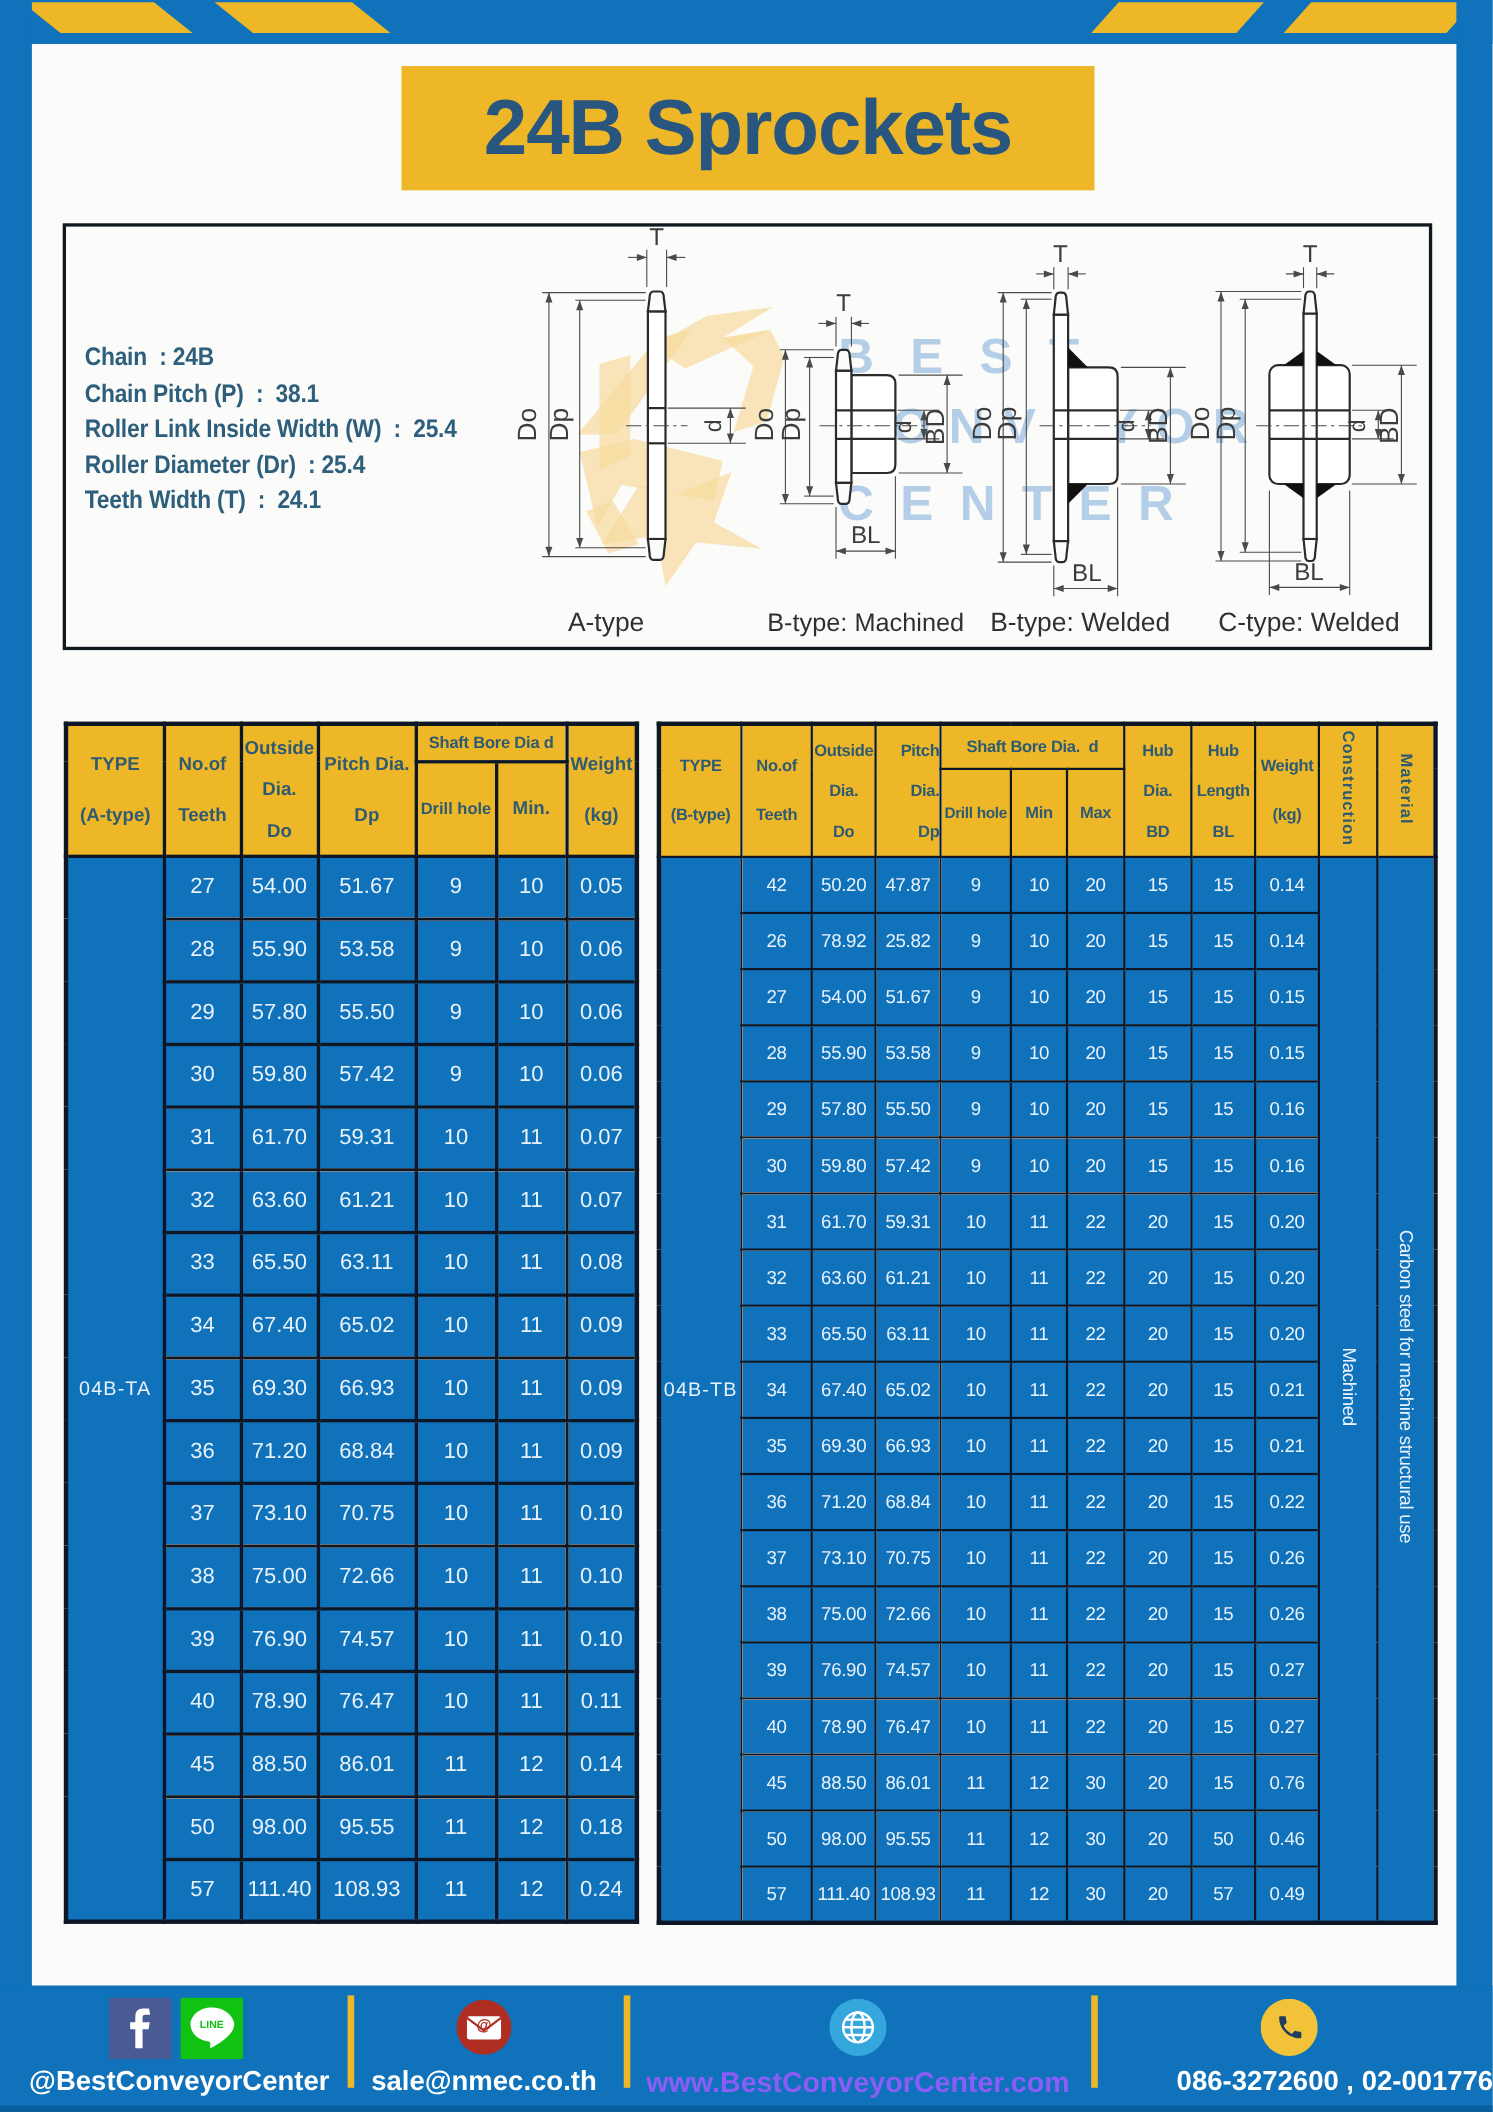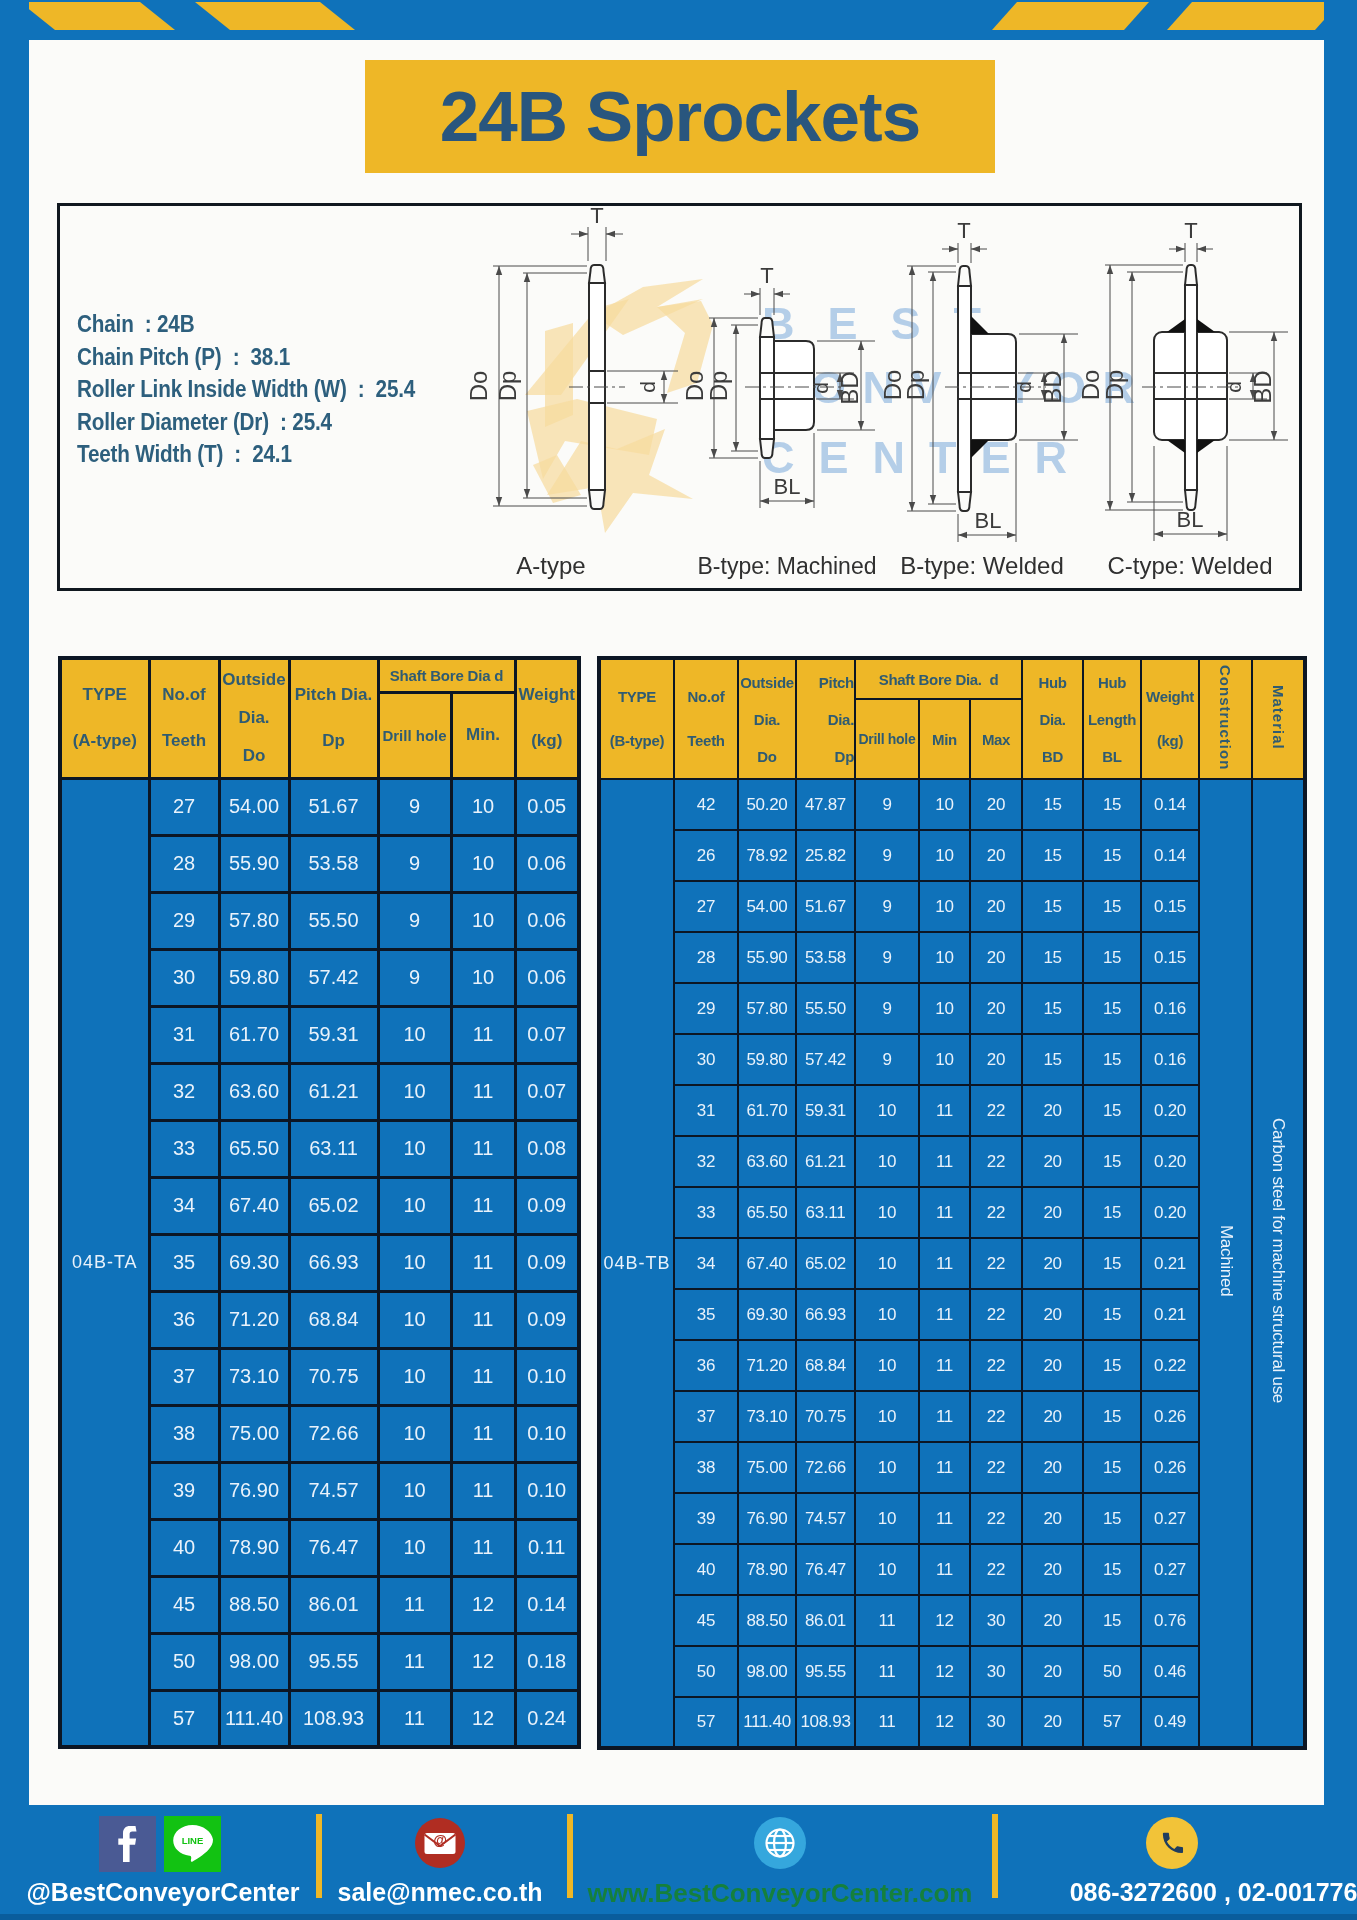--- a/index.html
+++ b/index.html
@@ -690,20 +690,20 @@
     <circle cx="26" cy="26" r="26" fill="#35a7dd"></circle>
     <g stroke="#fff" stroke-width="2.2" fill="none">
       <circle cx="26" cy="26" r="13.5"></circle>
       <ellipse cx="26" cy="26" rx="6" ry="13.5"></ellipse>
       <line x1="12.5" y1="26" x2="39.5" y2="26"></line>
       <line x1="14.5" y1="19" x2="37.5" y2="19"></line>
       <line x1="14.5" y1="33" x2="37.5" y2="33"></line>
     </g>
   </svg>
 
-<div class="abs" style="left:575px;top:1878px;width:410px;text-align:center;font-size:26px;font-weight:bold;color:#15803d;">www.BestConveyorCenter.com</div>
+<div class="abs" style="left:575px;top:1878px;width:410px;text-align:center;font-size:26px;font-weight:bold;color:#8b5cf6;">www.BestConveyorCenter.com</div>
 
 <svg class="abs" style="left:1146px;top:1817px" width="52" height="52" viewBox="0 0 52 52">
     <circle cx="26" cy="26" r="26" fill="#f2c338"></circle>
     <path transform="translate(13.5,12.5) scale(1.12)" d="M6.6,10.8 C8,13.6 10.4,15.9 13.2,17.4 L15.4,15.2 C15.7,14.9 16.1,14.8 16.4,15 C17.5,15.4 18.7,15.6 20,15.6 C20.6,15.6 21,16 21,16.6 L21,20 C21,20.6 20.6,21 20,21 C10.6,21 3,13.4 3,4 C3,3.4 3.4,3 4,3 L7.5,3 C8.1,3 8.5,3.4 8.5,4 C8.5,5.2 8.7,6.4 9.1,7.6 C9.2,7.9 9.1,8.3 8.9,8.6 Z" fill="#203d5e"></path>
   </svg>
 
 <div class="abs" style="left:1048px;top:1878px;width:345px;text-align:center;font-size:25px;font-weight:bold;color:#fff;">086-3272600 , 02-0017766</div>
 
 </body></html>

